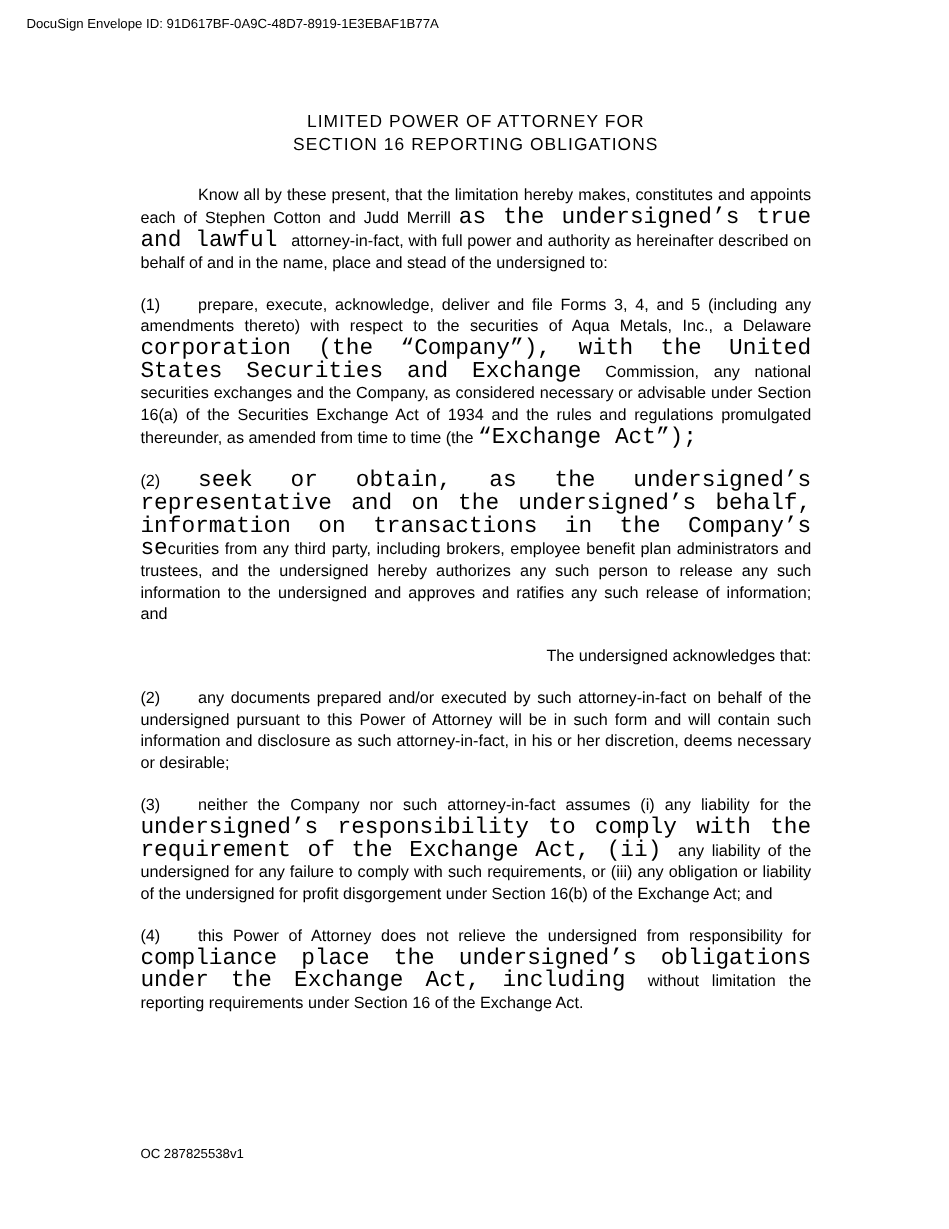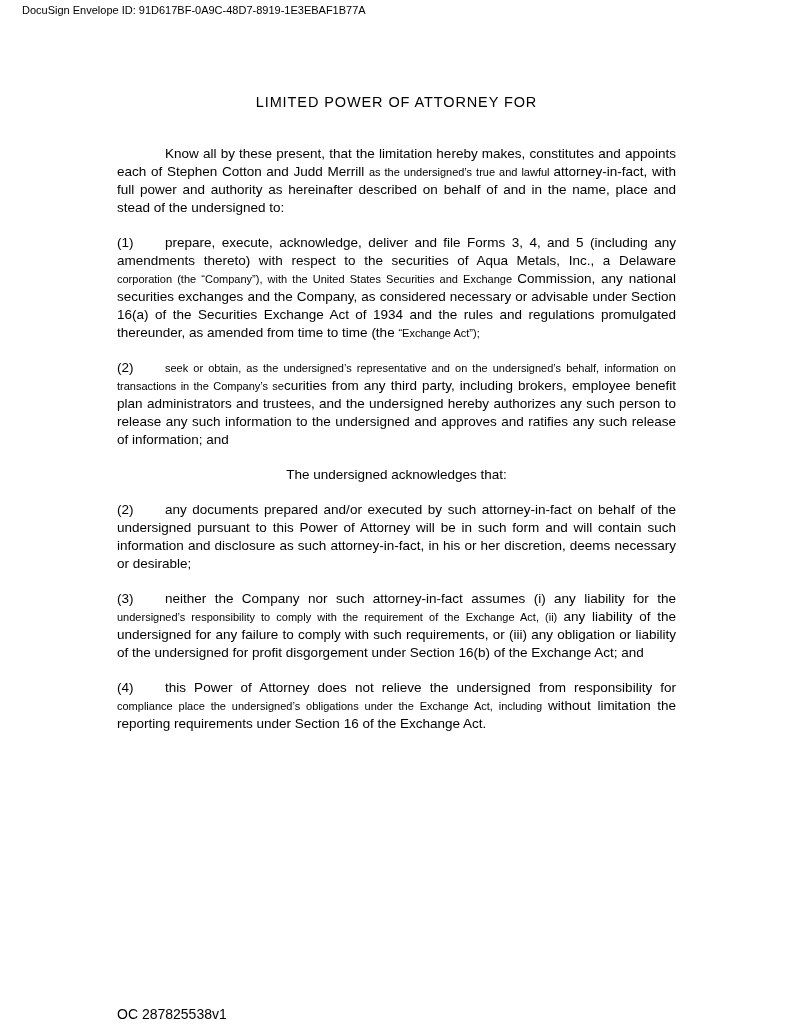--- a/index.html
+++ b/index.html
@@ -9,35 +9,35 @@
     width: 791px;
     height: 1024px;
     background: #ffffff;
     color: #000000;
     font-family: "Liberation Sans", "DejaVu Sans", sans-serif;
     overflow: hidden;
   }
   .docusign-header {
     position: absolute;
     left: 22px;
-    top: 4px;
+    top: 14px;
     font-size: 11px;
     line-height: 13px;
     color: #000000;
     white-space: nowrap;
   }
   .content {
     position: absolute;
     left: 117px;
     top: 0;
     width: 559px;
   }
   .title {
     margin-top: 93px;
-    margin-bottom: 33px;
+    margin-bottom: 23px;
     text-align: center;
     font-size: 14.5px;
     font-weight: 400;
     line-height: 19px;
     letter-spacing: 0.9px;
     color: #000000;
   }
   .para {
     font-size: 13.5px;
     line-height: 18px;
@@ -45,43 +45,44 @@
     margin-bottom: 17px;
     color: #000000;
   }
   .para.indent { text-indent: 48px; }
   .num {
     display: inline-block;
     width: 48px;
     text-indent: 0;
   }
   .serif {
-    font-family: Liberation Sans, sans-serif;
-    font-size: 11px;
+    font-family: Liberation Mono, monospace;
+    font-size: 19px;
   }
-  .lead { text-align: center; }
+  .lead { text-align: right; }
   .doc-footer {
     position: absolute;
     left: 117px;
-    top: 1006px;
-    font-size: 14px;
+    top: 956px;
+    font-size: 11px;
     color: #000000;
   }
 </style>
 </head>
 <body>
 
 <div class="page">
 
   <div class="docusign-header">DocuSign Envelope ID: 91D617BF-0A9C-48D7-8919-1E3EBAF1B77A</div>
 
   <div class="content">
 
     <div class="title">
       <span>LIMITED POWER OF ATTORNEY FOR</span><br>
+      <span>SECTION 16 REPORTING OBLIGATIONS</span>
     </div>
 
     <p class="para indent"><span>Know all by these present, that the limitation hereby makes, constitutes and appoints each of Stephen Cotton and Judd Merrill </span><span class="serif">as the undersigned’s true and lawful </span><span>attorney-in-fact, with full power and authority as hereinafter described on behalf of and in the name, place and stead of the undersigned to:</span></p>
 
     <p class="para"><span class="num">(1)</span><span><span>prepare, execute, acknowledge, deliver and file Forms 3, 4, and 5 (including any amendments thereto) with respect to the securities of Aqua Metals, Inc., a Delaware </span><span class="serif">corporation (the “Company”), with the United States Securities and Exchange </span><span>Commission, any national securities exchanges and the Company, as considered necessary or advisable under Section 16(a) of the Securities Exchange Act of 1934 and the rules and regulations promulgated thereunder, as amended from time to time (the </span><span class="serif">“Exchange Act”);</span></span></p>
 
     <p class="para"><span class="num">(2)</span><span><span class="serif">seek or obtain, as the undersigned’s representative and on the undersigned’s behalf, information on transactions in the Company’s se</span><span>curities from any third party, including brokers, employee benefit plan administrators and trustees, and the undersigned hereby authorizes any such person to release any such information to the undersigned and approves and ratifies any such release of information; and</span></span></p>
 
 
     <p class="para lead">The undersigned acknowledges that:</p>

